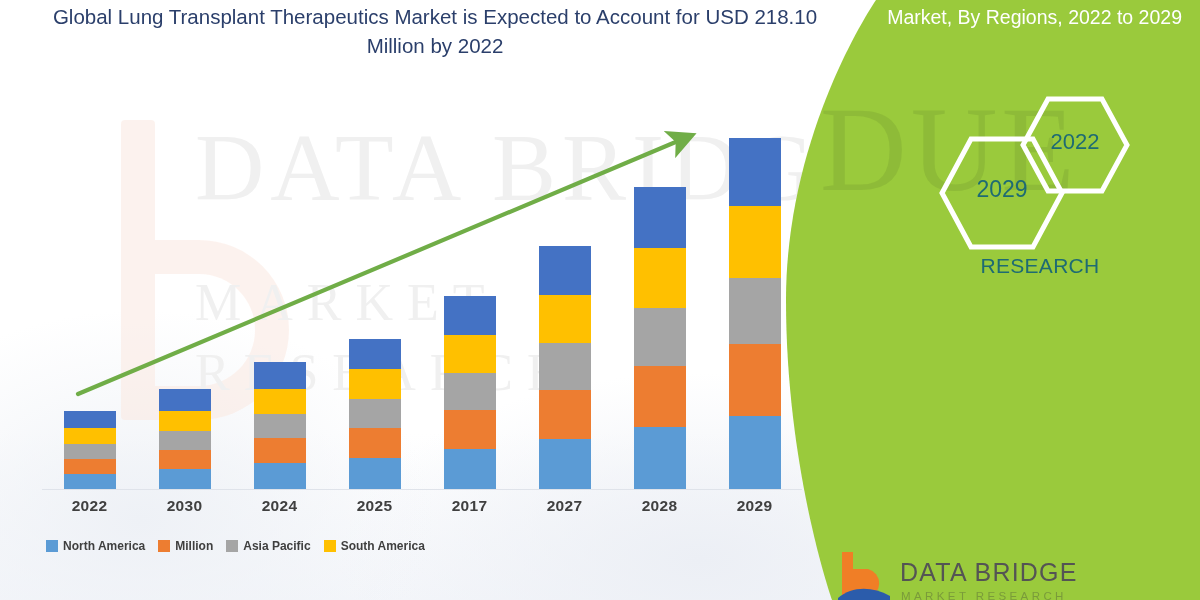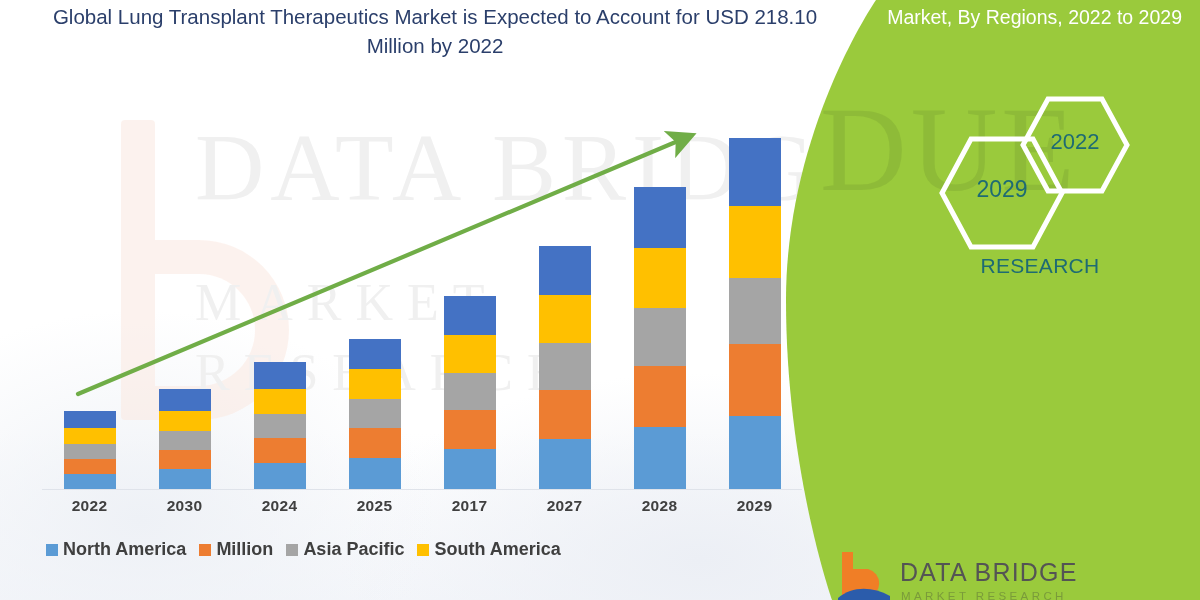--- a/index.html
+++ b/index.html
@@ -114,21 +114,21 @@
   
   .arrow { position:absolute; left:0; top:0; width:880px; height:600px; pointer-events:none; }
 
   
   .legend {
     position:absolute; left:46px; top:539px; width:760px;
     display:flex; align-items:center; gap:13px;
   }
   .lg-item { display:flex; align-items:center; gap:5px; }
   .lg-sw { width:12px; height:12px; display:inline-block; }
-  .lg-tx { color:#3f3f3f; font-size:18px; font-weight:bold; white-space:nowrap; }
+  .lg-tx { color:#3f3f3f; font-size:12px; font-weight:bold; white-space:nowrap; }
 
   
   .dbmr-logo { position:absolute; left:838px; top:552px; width:260px; height:52px; }
   .dbmr-logo .mark { position:absolute; left:0; top:0; width:52px; height:52px; }
   .dbmr-logo .txt {
     position:absolute; left:62px; top:6px;
     color:#545454; font-size:25px; letter-spacing:1.2px;
     font-family:"Liberation Sans", sans-serif;
   }
   .dbmr-logo .sub {

